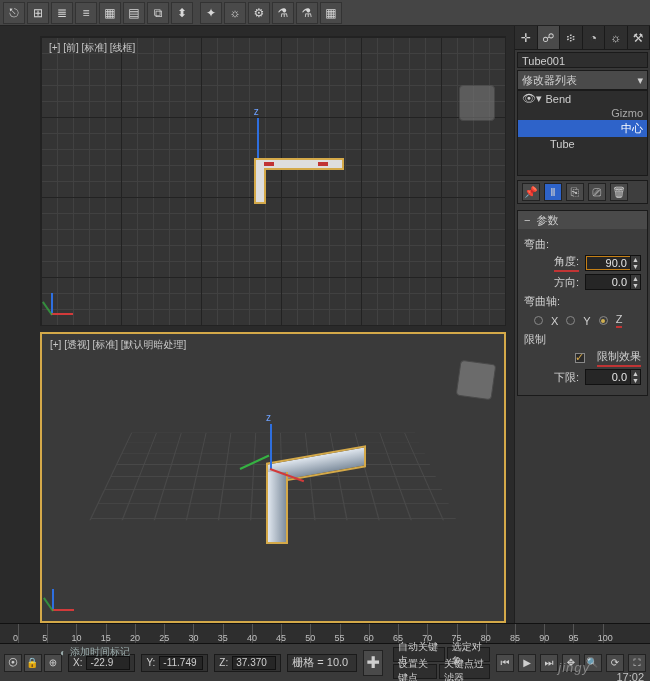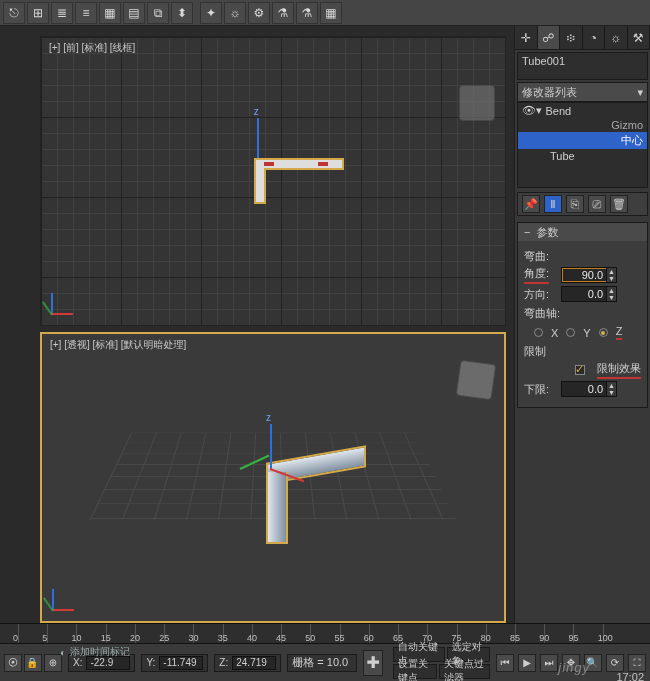--- a/index.html
+++ b/index.html
@@ -125,21 +125,21 @@
   }
   .cmd-tabs {
     height: 24px; display:flex; background:#2e2e2e; border-bottom:1px solid #1a1a1a;
   }
   .cmd-tab {
     flex:1; display:flex; align-items:center; justify-content:center;
     border-right:1px solid #1a1a1a; color:#cfcfcf; font-size:12px; cursor:pointer;
   }
   .cmd-tab.active { background:#4a4a4a; }
   .obj-name {
-    height:28px; background:#2e2e2e; border:1px solid #1a1a1a; margin:2px;
+    height:16px; background:#2e2e2e; border:1px solid #1a1a1a; margin:2px;
     padding:2px 4px; font-size:11px;
   }
   .modlist-header {
     height:20px; background:#4a4a4a; border:1px solid #1a1a1a; margin:0 2px;
     padding:2px 4px; display:flex; justify-content:space-between; align-items:center;
   }
   .modlist {
     margin:0 2px; background:#2d2d2d; border:1px solid #1a1a1a;
     height: 86px; font-size:11px;
   }
@@ -156,22 +156,22 @@
   .stk-btn.active{ background:#2e63c9;}
   .rollout {
     margin:4px 2px; border:1px solid #1a1a1a; background:#3c3c3c;
   }
   .rollout-hd {
     background:#4a4a4a; height:18px; padding:1px 6px; display:flex; align-items:center;
     gap:6px; font-size:11px;
   }
   .rollout-body { padding:4px 6px 8px; font-size:11px;}
   .group-label { display:block; margin:4px 0 2px; color:#cfcfcf; font-size:11px;}
-  .param-row { display:flex; align-items:center; justify-content:flex-start;
-    margin:2px 0; gap:12px;}
+  .param-row { display:flex; align-items:center; justify-content:flex-end;
+    margin:2px 0; gap:6px;}
   .param-row .lbl { color:#cfcfcf; }
   .spinner {
     display:flex; align-items:center; background:#262626; border:1px solid #111;
     height:16px; width:56px;
   }
   .spinner .val { flex:1; text-align:right; padding:0 3px; color:#e5e5e5;}
   .spinner .arrows { width:10px; display:flex; flex-direction:column;}
   .spinner .arrows span{ height:7px; font-size:7px; line-height:7px;
     text-align:center; background:#3a3a3a; border-left:1px solid #111; cursor:pointer;}
   .underline-red { border-bottom:2px solid #c13434; display:inline-block; padding-bottom:1px;}
@@ -459,21 +459,21 @@
   <div class="coord-group">
     <span class="clabel">X:</span>
     <span class="cval">-22.9</span>
   </div>
   <div class="coord-group">
     <span class="clabel">Y:</span>
     <span class="cval">-11.749</span>
   </div>
   <div class="coord-group">
     <span class="clabel">Z:</span>
-    <span class="cval">24.719</span>
+    <span class="cval">37.370</span>
   </div>
   <div class="coord-group" style="min-width:70px">
     <span>栅格 = 10.0</span>
   </div>
 
   <div class="sb-btn" style="width:26px;height:26px;font-size:16px">✚</div>
 
   <div class="keypanel">
     <div class="krow">
       <div class="kp">自动关键点</div>

